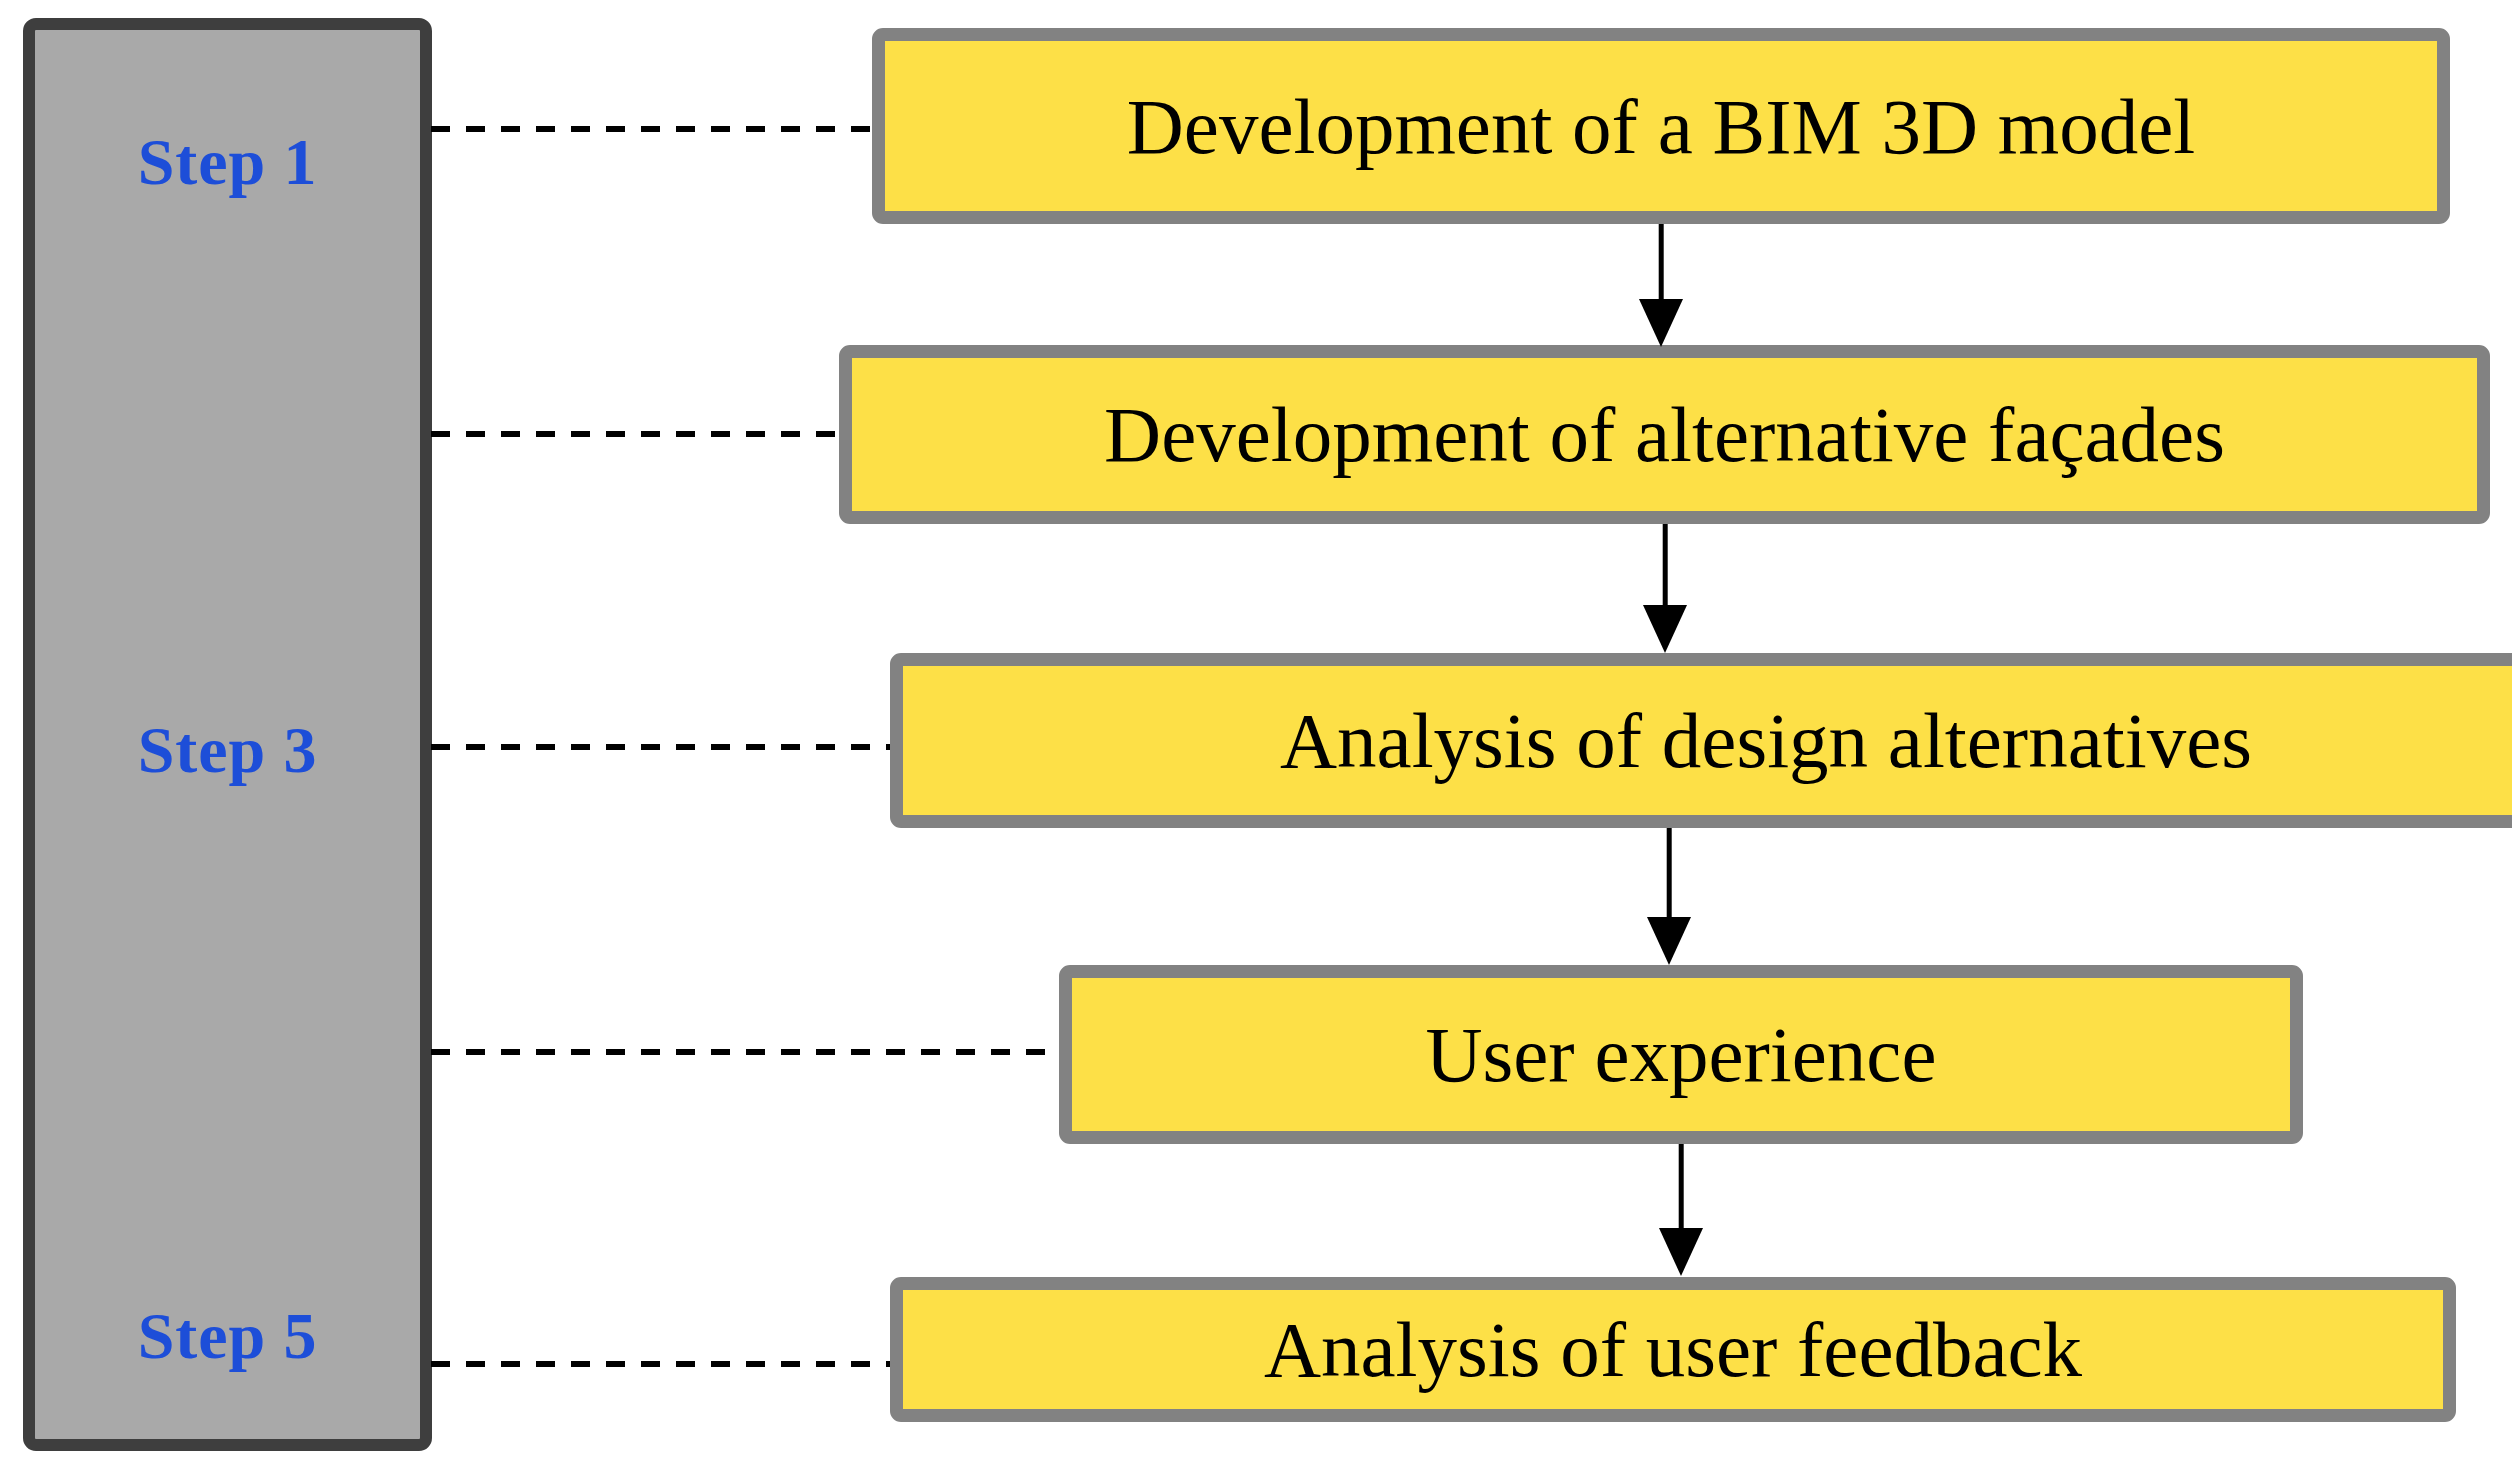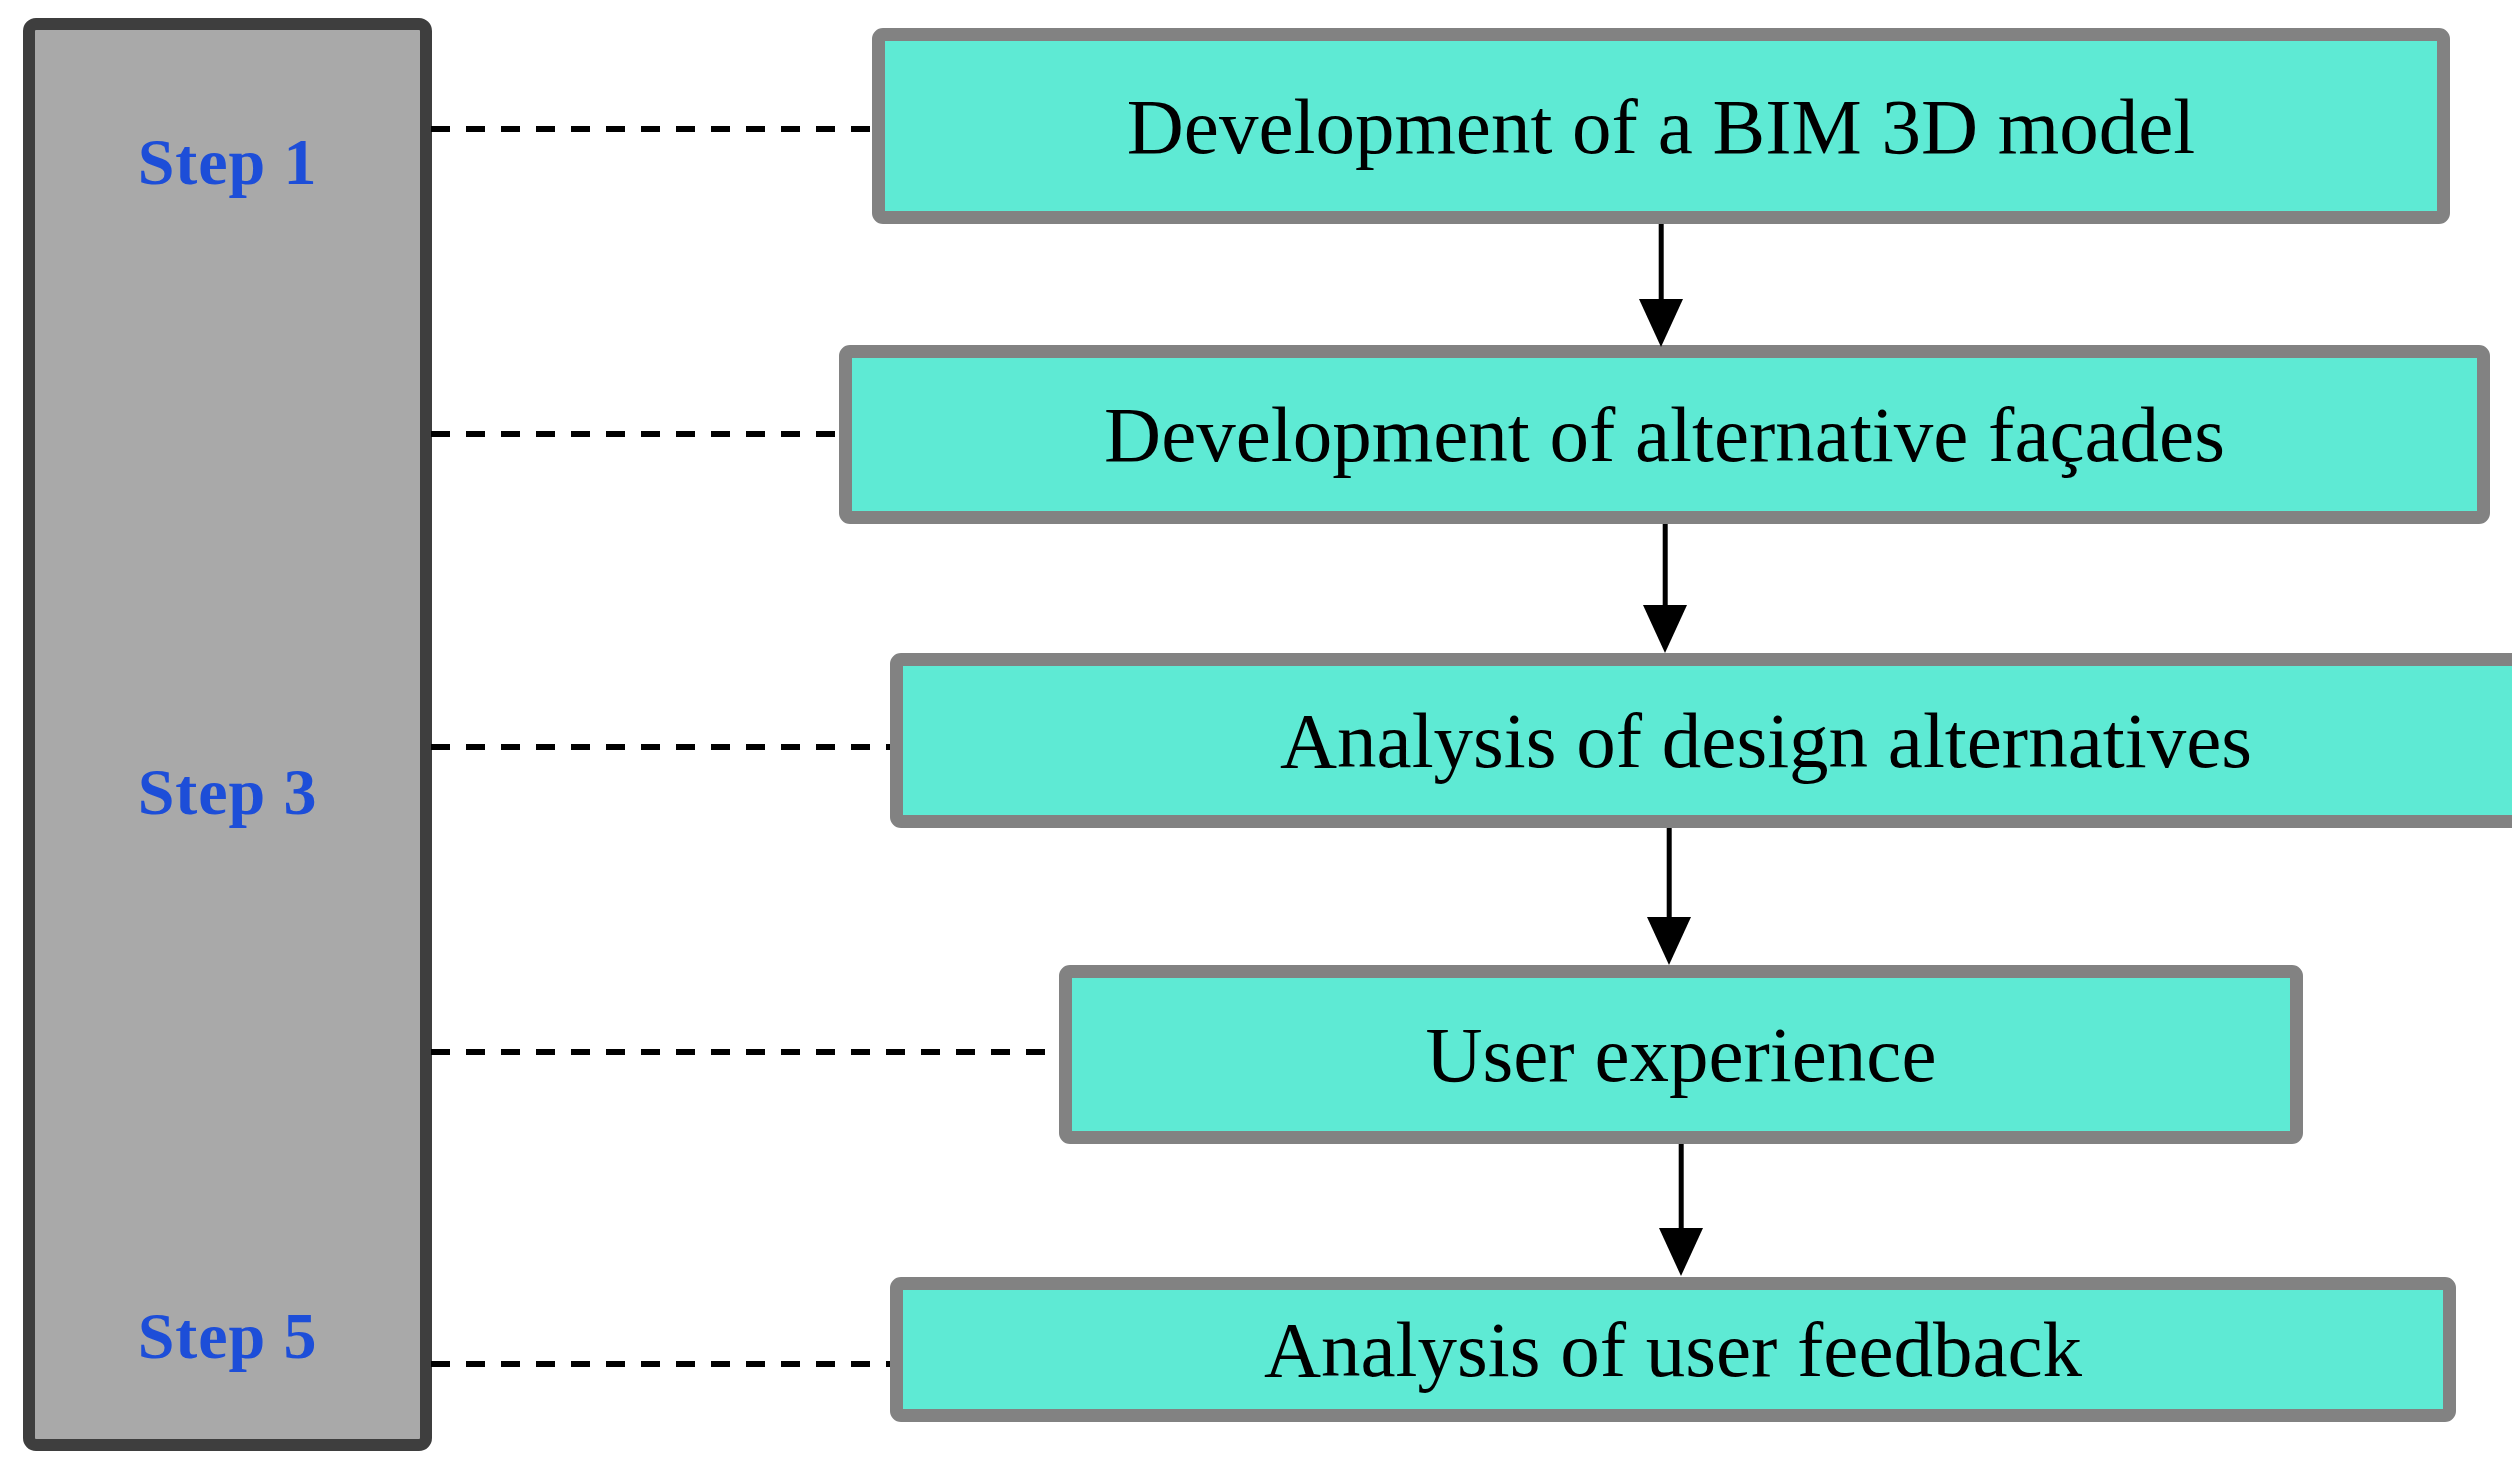--- a/index.html
+++ b/index.html
@@ -35,29 +35,29 @@
     transform: translateY(-50%);
     text-align: center;
     font-size: 66px;
     font-weight: bold;
     color: #1d4ed8;
     line-height: 1;
     letter-spacing: 0.9px;
   }
   .step-1 { top: 162px; }
   .step-2 { top: 460px; }
-  .step-3 { top: 750px; margin-top: 42px; }
+  .step-3 { top: 750px; }
   .step-4 { top: 1049px; }
   .step-5 { top: 1336px; }
 
   
   .flow-box {
     position: absolute;
     box-sizing: border-box;
-    background: #5eead4;
+    background: #fde047;
     border: 13px solid #828282;
     border-radius: 11px;
     display: flex;
     align-items: center;
     justify-content: center;
   }
   .flow-box .box-text {
     font-size: 79px;
     color: #000000;
     line-height: 1;

